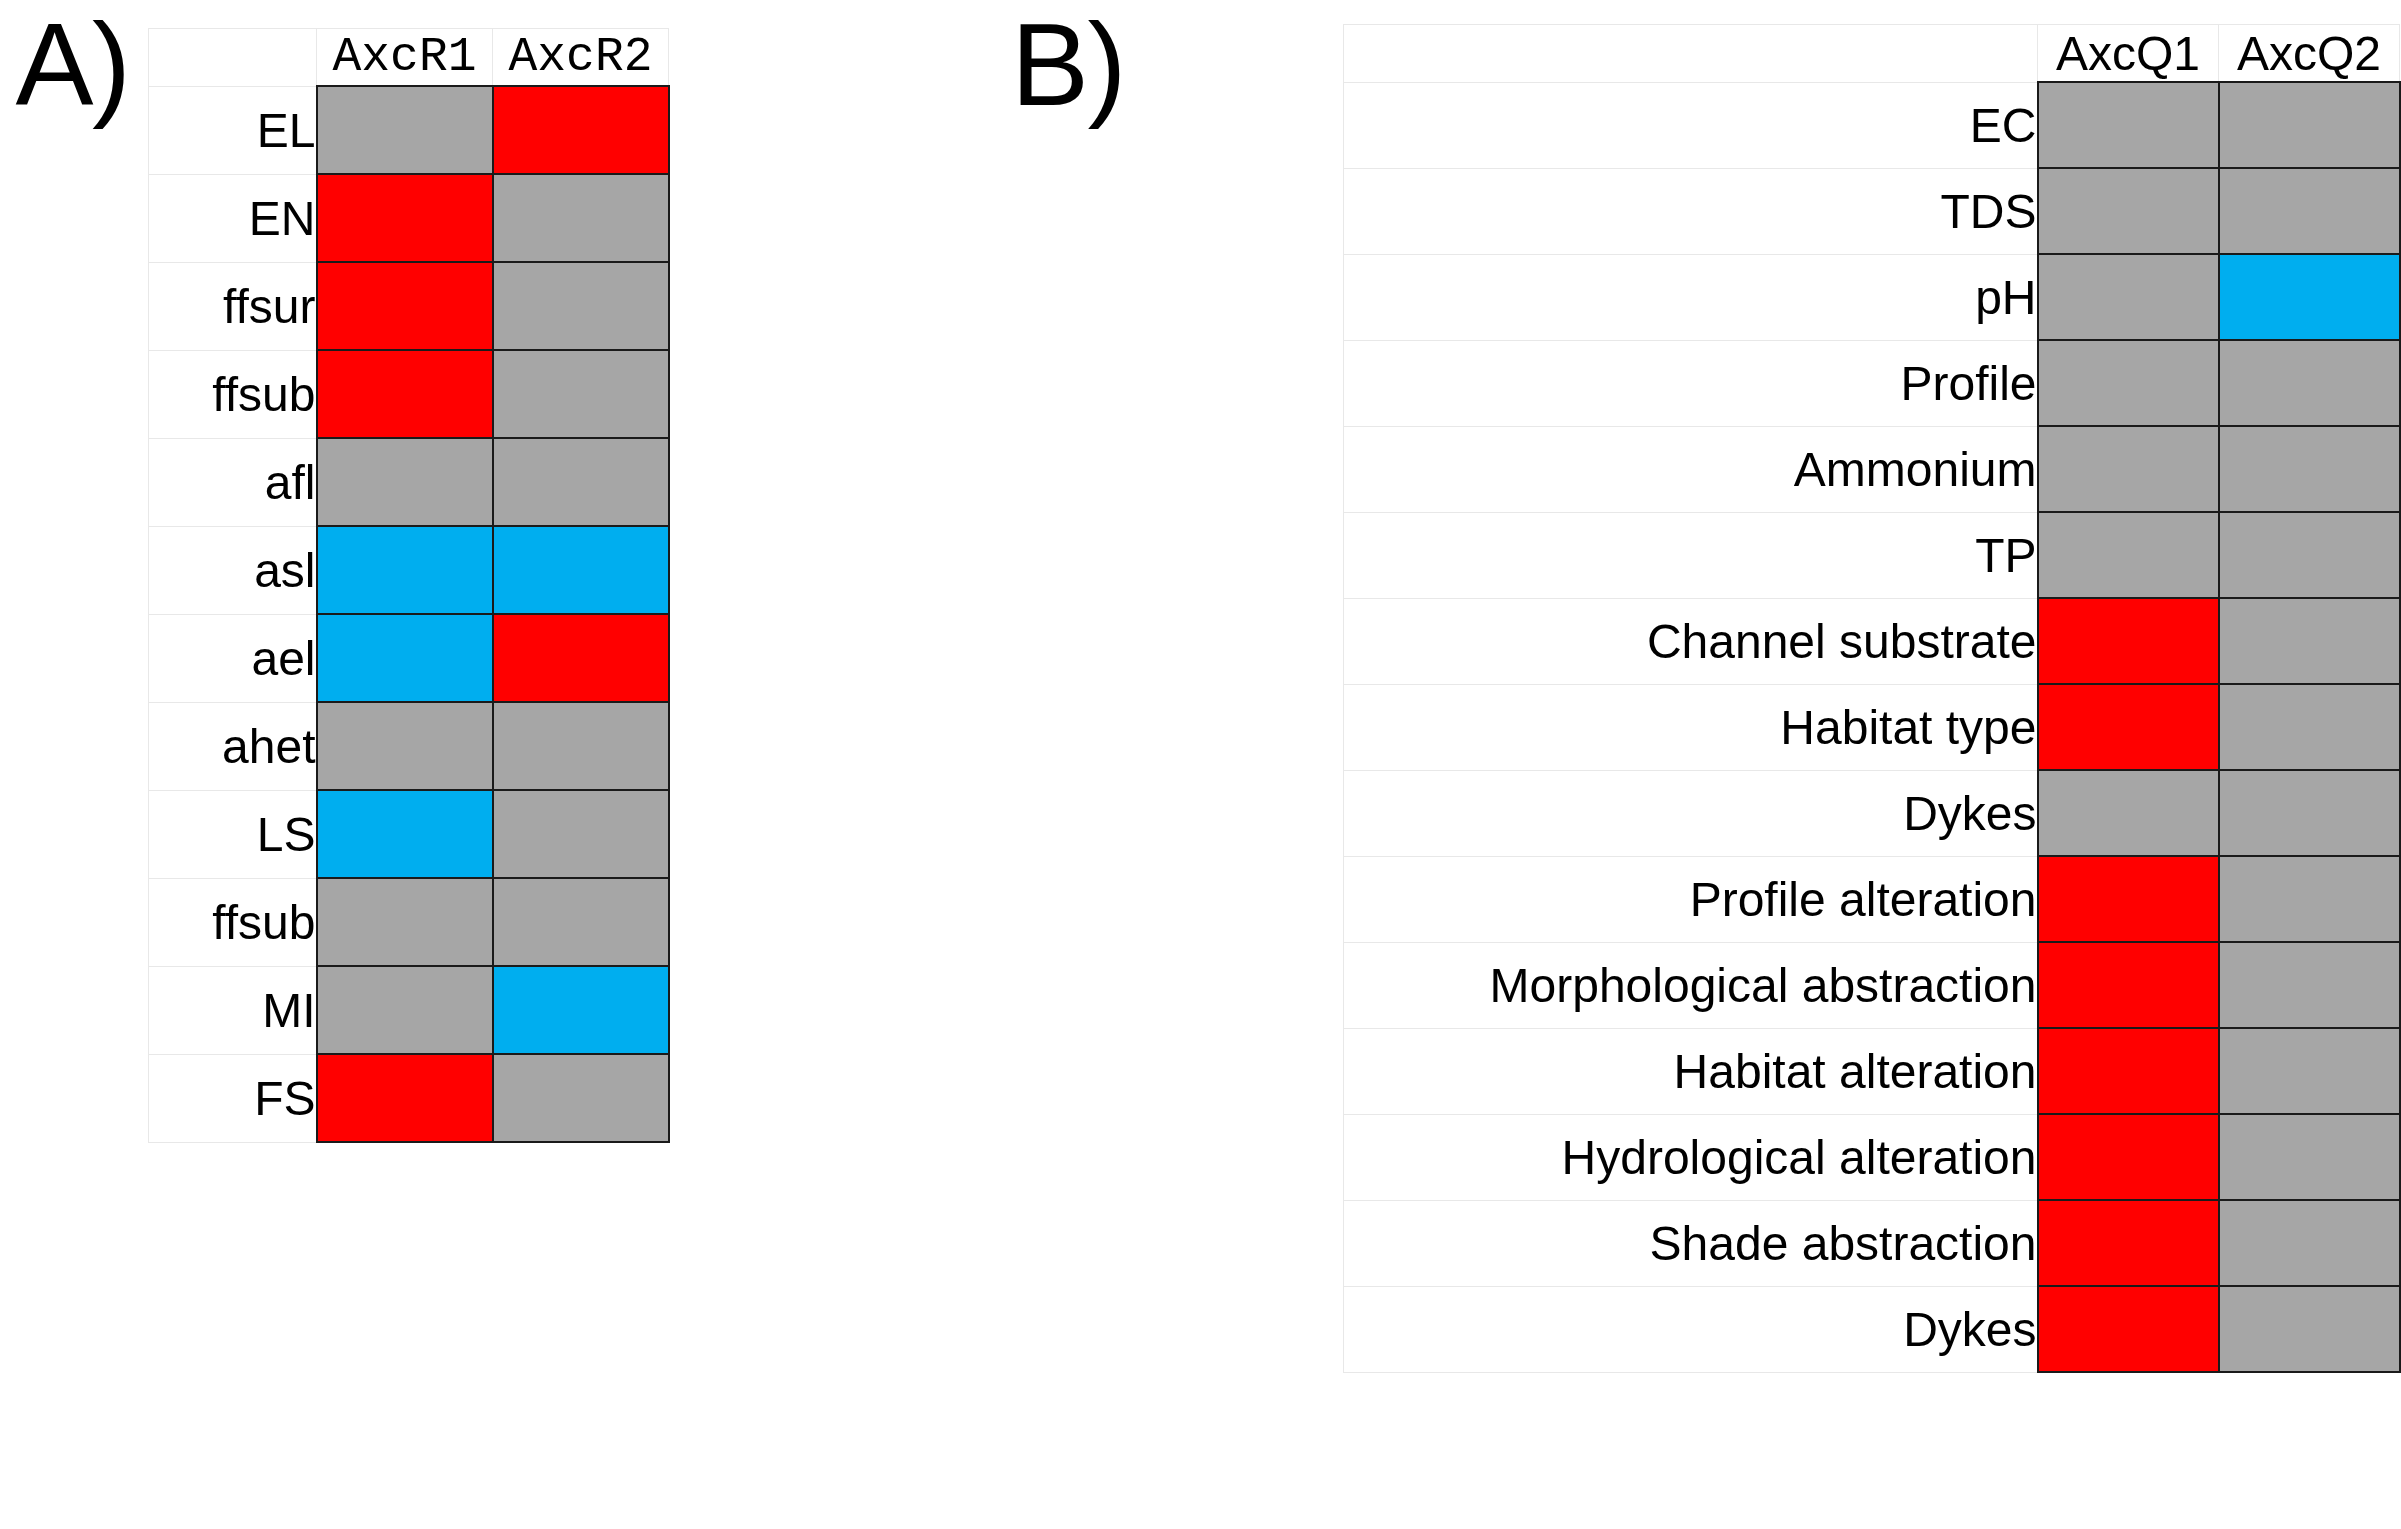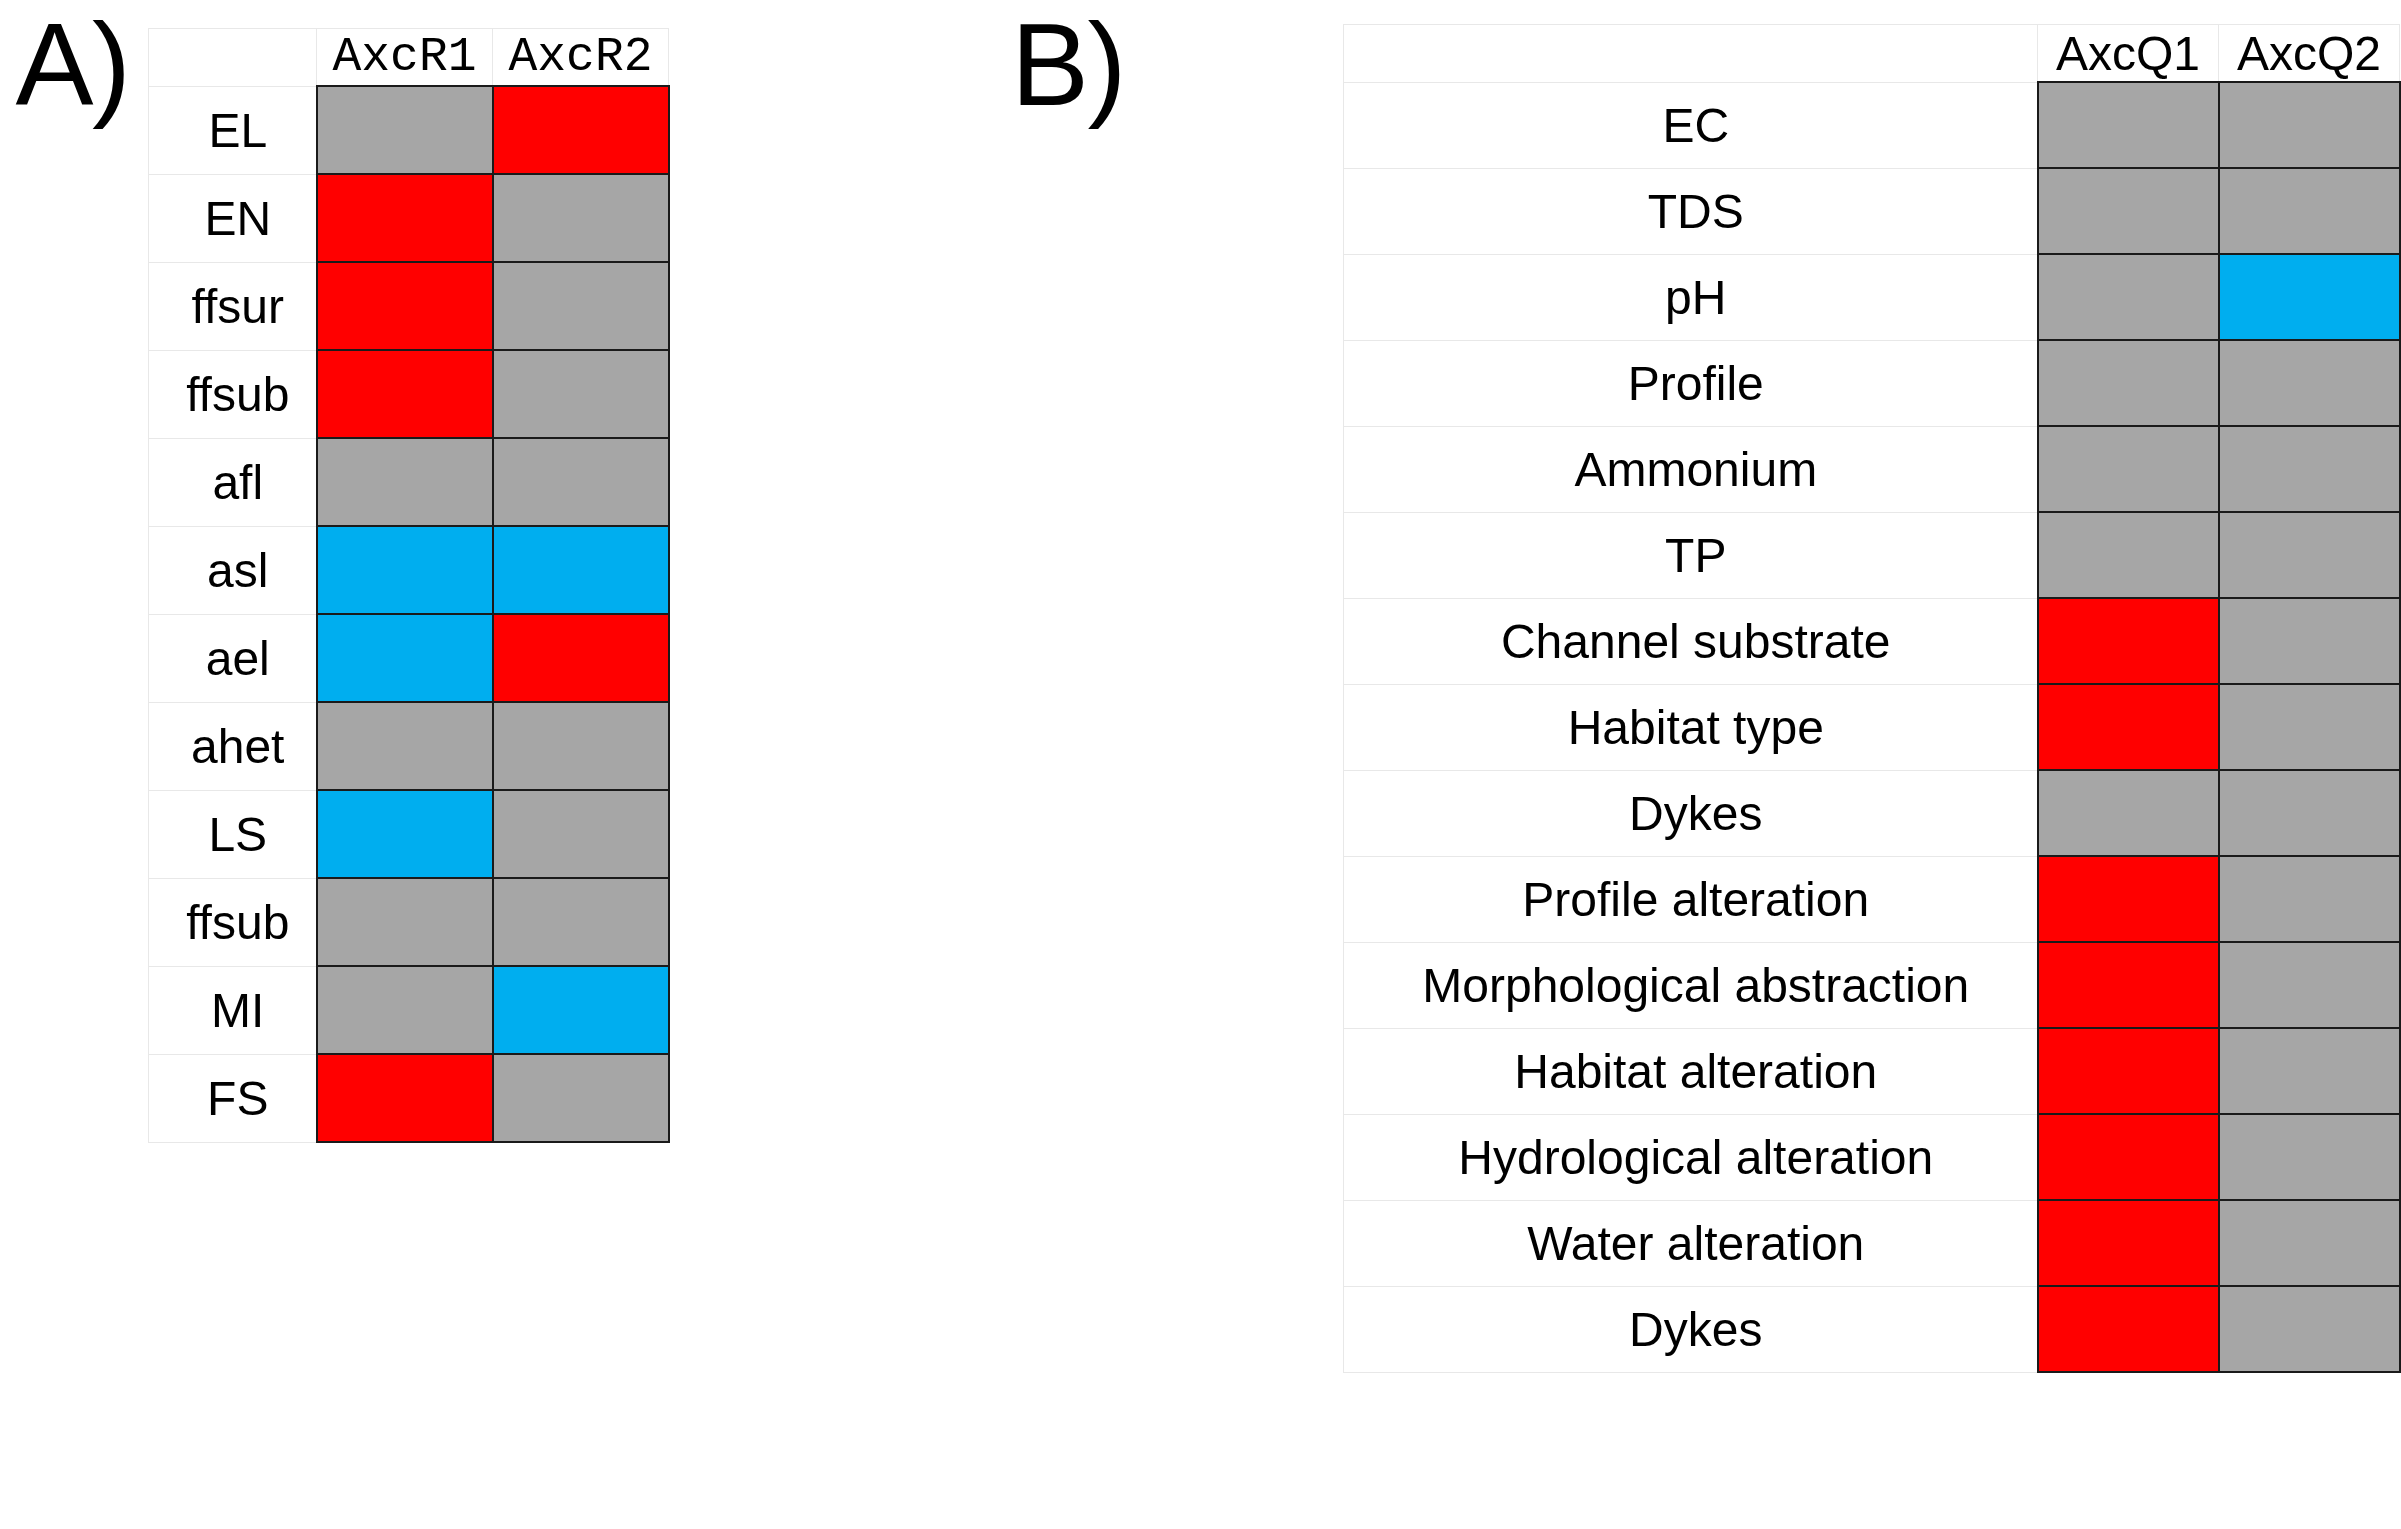--- a/index.html
+++ b/index.html
@@ -48,21 +48,21 @@
     background: #ffffff;
     color: #000000;
     font-weight: 400;
     text-align: center;
     vertical-align: middle;
     white-space: nowrap;
   }
   .row-label {
     background: #ffffff;
     color: #000000;
-    text-align: center;
+    text-align: right;
     vertical-align: middle;
     white-space: nowrap;
   }
   .val-cell {
     border: 2.3px solid #1a1a1a !important;
   }
   .v-gray { background: #a6a6a6; }
   .v-red  { background: #ff0000; }
   .v-blue { background: #00aeef; }
 
@@ -251,21 +251,21 @@
         <td class="row-label">Habitat alteration</td>
         <td class="val-cell v-red" style="background: rgb(255, 0, 0);"></td>
         <td class="val-cell v-gray" style="background: rgb(166, 166, 166);"></td>
       </tr>
       <tr class="data-row">
         <td class="row-label">Hydrological alteration</td>
         <td class="val-cell v-red" style="background: rgb(255, 0, 0);"></td>
         <td class="val-cell v-gray" style="background: rgb(166, 166, 166);"></td>
       </tr>
       <tr class="data-row">
-        <td class="row-label">Water alteration</td>
+        <td class="row-label">Shade abstraction</td>
         <td class="val-cell v-red" style="background: rgb(255, 0, 0);"></td>
         <td class="val-cell v-gray" style="background: rgb(166, 166, 166);"></td>
       </tr>
       <tr class="data-row">
         <td class="row-label">Dykes</td>
         <td class="val-cell v-red" style="background: rgb(255, 0, 0);"></td>
         <td class="val-cell v-gray" style="background: rgb(166, 166, 166);"></td>
       </tr>
     </tbody>
 </table>

